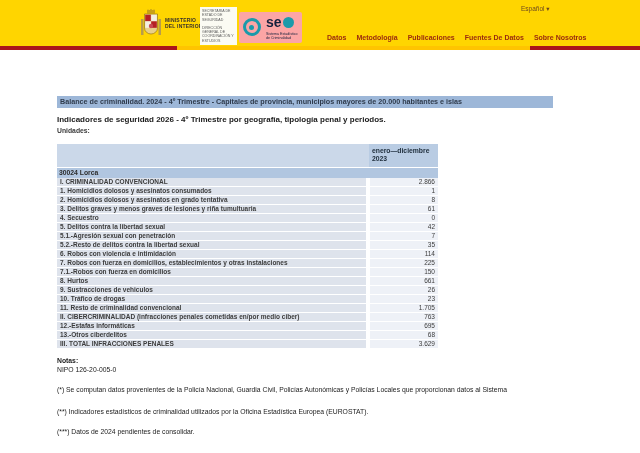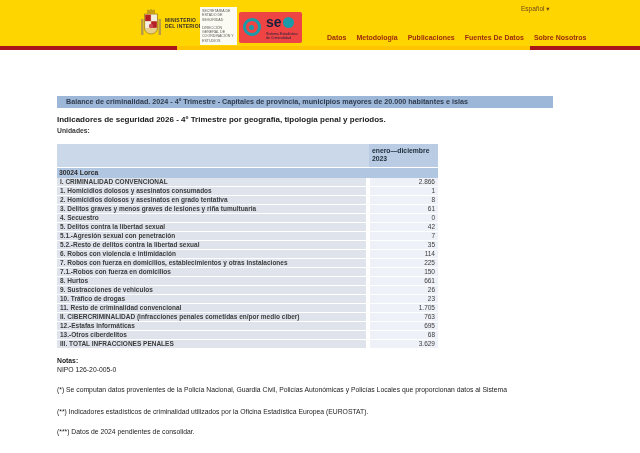--- a/index.html
+++ b/index.html
@@ -13,37 +13,37 @@
   .strip-right{ position:absolute; left:530px;top:46px; width:110px; height:4px; background:#AA151B; }
 
   .ministry { position:absolute; left:140px; top:9px; display:flex; }
   .coat { width:22px; height:33px; }
   .min-name { margin:8px 0 0 3px; font-size:5px; font-weight:bold; color:#3a332a; line-height:6px; letter-spacing:.2px; }
 
   .secbox { position:absolute; left:200px; top:7px; width:37px; height:38px; background:#FBFBF3;
             padding:2px 1px 0 2px; font-size:3.6px; line-height:4.3px; color:#5a5a5a; overflow:hidden; }
   .secbox p { margin-bottom:4px; }
 
-  .seclogo { position:absolute; left:239px; top:12px; width:63px; height:31px; background:#ef4444;
+  .seclogo { position:absolute; left:239px; top:12px; width:63px; height:31px; background:#fca5a5;
              border-radius:2px; }
   .sec-eye { position:absolute; left:4px; top:6px; width:18px; height:18px; border:3px solid #1B9AAA;
              border-radius:50%; }
   .sec-eye::after { content:""; position:absolute; left:3px; top:4px; width:5px; height:5px;
              background:#1B9AAA; border-radius:50%; }
   .sec-se { position:absolute; left:27px; top:2px; font-size:14px; font-weight:bold; color:#14213D; }
   .sec-c  { position:absolute; left:44px; top:5px; width:11px; height:11px; background:#1B9AAA; border-radius:50%; }
   .sec-tag{ position:absolute; left:27px; top:20px; font-size:3.6px; line-height:4.2px; color:#14213D; }
 
   .lang { position:absolute; left:521px; top:5px; font-size:6.5px; color:#6e4a1f; cursor:pointer; }
   .nav  { position:absolute; left:327px; top:34px; display:flex; gap:10px; }
   .nav-item { font-size:7px; font-weight:bold; color:#9A2B0F; white-space:nowrap; cursor:pointer; }
 
   
   .title-bar { position:absolute; left:57px; top:96px; width:496px; height:12px; background:#9DB7D8;
-               font-size:7.2px; font-weight:bold; color:#2F3B4C; line-height:12px; padding-left:9px;
+               font-size:7.2px; font-weight:bold; color:#2F3B4C; line-height:12px; padding-left:3px;
                white-space:nowrap; overflow:hidden; }
   .subtitle  { position:absolute; left:57px; top:115px; font-size:8px; font-weight:bold; color:#1a1a1a; }
   .units     { position:absolute; left:57px; top:127px; font-size:6.8px; font-weight:bold; color:#3a3a3a; }
 
   
   .table { position:absolute; left:57px; top:144px; width:381px; }
   .t-header { display:flex; height:24px; }
   .th-label { width:312px; background:#CBD8E9; border-bottom:1px solid #fff; }
   .th-value { width:69px; background:#B9CCE3; border-bottom:1px solid #fff;
               font-size:6.8px; font-weight:bold; color:#22313f; line-height:8px; padding:3px 0 0 3px; }

